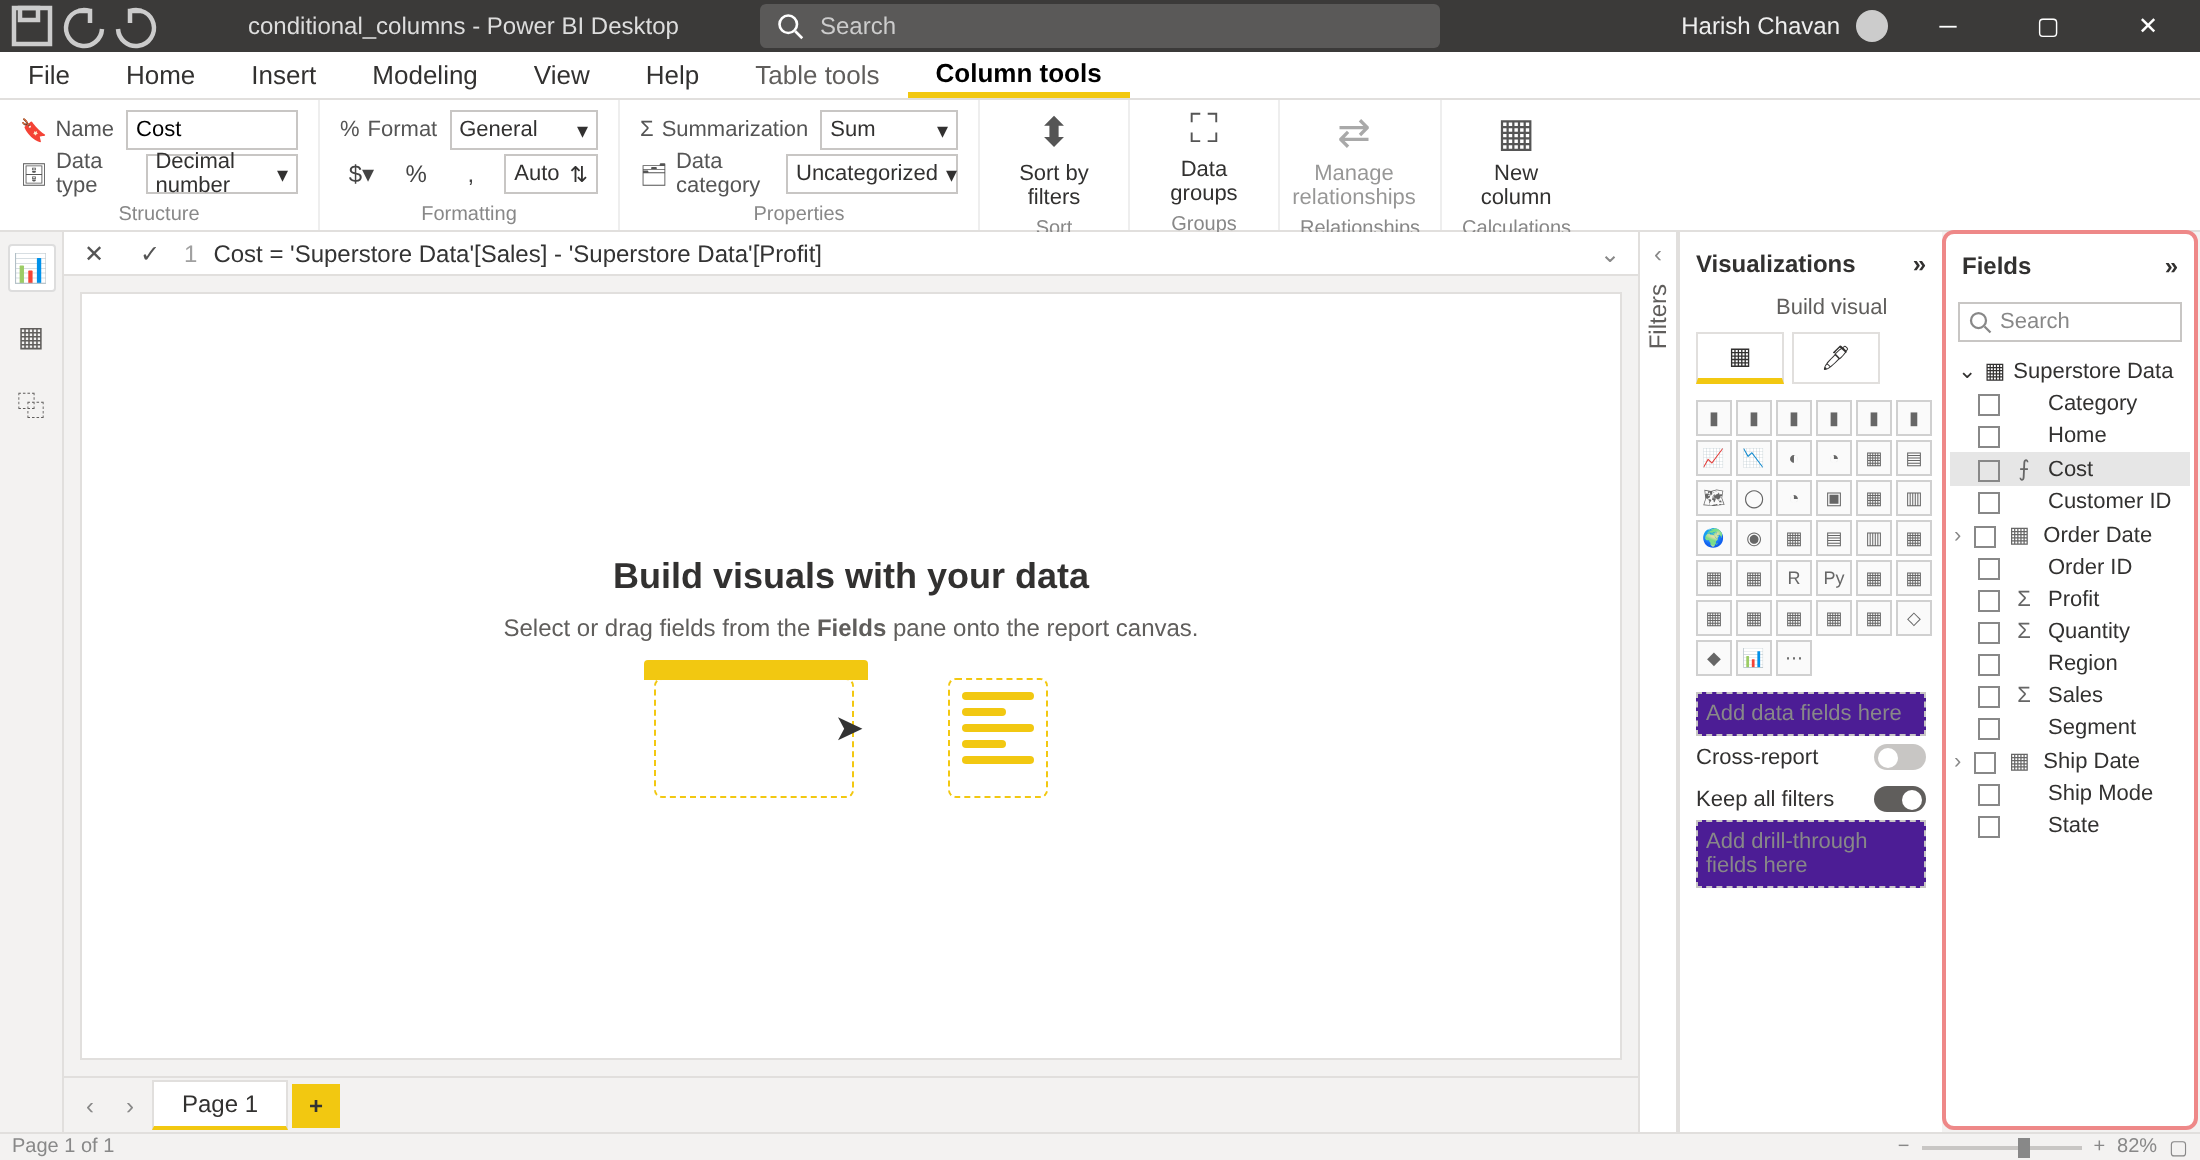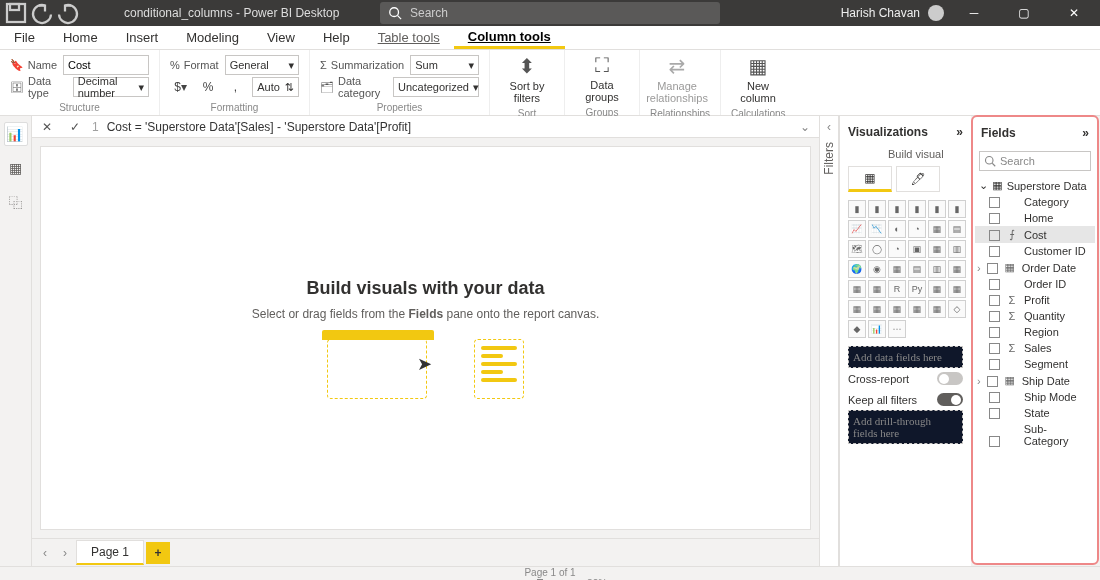--- a/index.html
+++ b/index.html
@@ -14,21 +14,21 @@
 .searchbox svg { width: 14px; height: 14px; }
 .searchbox span { color: #ccc; font-size: 12px; }
 .titlebar .right { margin-left: auto; display: flex; align-items: center; gap: 10px; padding-right: 6px; }
 .titlebar .right .user { display:flex; align-items:center; gap:8px; font-size:12px; color:#eee;}
 .titlebar .right .avatar { width:16px; height:16px; border-radius:50%; background:#ccc; }
 .titlebar .right .winctl { width:40px; height:26px; display:flex; align-items:center; justify-content:center; color:#fff; }
 
 
 .ribbontabs { height: 24px; background: #fff; border-bottom: 1px solid #e1dfdd; display: flex; align-items: stretch; }
 .ribbontabs .tab { padding: 0 14px; display: flex; align-items: center; font-size: 13px; color: #323130; cursor: pointer; }
-.ribbontabs .tab.ctx { color: #605e5c; text-decoration: underline; }
+.ribbontabs .tab.ctx { color: #605e5c; }
 .ribbontabs .tab.active { color: #000; border-bottom: 3px solid #f2c811; font-weight: 600; }
 
 
 .ribbon { height: 66px; background: #fff; border-bottom: 1px solid #e1dfdd; display: flex; }
 .ribbon .group { border-right: 1px solid #eee; display: flex; flex-direction: column; justify-content: space-between; padding: 4px 10px 0; }
 .ribbon .grouplabel { text-align: center; font-size: 10px; color: #888; padding-bottom: 2px; }
 .ribbon .controlrow { display:flex; align-items:center; gap:6px; height:22px;}
 .ribbon .lbl { font-size:11px; color:#555; display:flex; align-items:center; gap:4px;}
 .ribbon input, .ribbon .sel { border:1px solid #c8c6c4; height:20px; font-size:11px; padding:0 4px; background:#fff; }
 .ribbon .sel { display:flex; align-items:center; justify-content:space-between; gap:4px; }
@@ -75,39 +75,39 @@
 .pane { background:#fff; border-left:1px solid #e1dfdd; display:flex; flex-direction:column;}
 .pane .head { height:32px; display:flex; align-items:center; justify-content:space-between; padding:0 8px; font-weight:600;}
 .vizpane { width:132px;}
 .vizpane .sub { font-size:11px; color:#605e5c; padding:0 8px 6px;margin-left:40px;}
 .viztabs { display:flex; gap:4px; padding:0 8px;}
 .viztabs .vt { width:44px; height:26px; border:1px solid #e1dfdd; display:flex; align-items:center; justify-content:center;}
 .viztabs .vt.active { border-bottom:3px solid #f2c811;}
 .vizgrid { display:grid; grid-template-columns: repeat(6, 18px); gap:2px; padding:8px;}
 .vizgrid .v { width:18px; height:18px; border:1px solid #d0d0d0; background:#fafafa; display:flex; align-items:center; justify-content:center; font-size:9px; color:#666;}
 .sectlabel { font-size:11px; padding:8px 8px 4px; color:#605e5c;}
-.dropwell { margin:0 8px; border:1px dashed #c8c6c4; padding:4px; font-size:11px; color:#888; background:#0f172a;font-family:Liberation Serif, serif;}
+.dropwell { margin:0 8px; border:1px dashed #c8c6c4; padding:4px; font-size:11px; color:#888; background:#4c1d95;}
 .toggle-row { display:flex; align-items:center; justify-content:space-between; padding:4px 8px; font-size:11px;}
 .toggle { width:26px; height:13px; border-radius:7px; background:#c8c6c4; position:relative;}
 .toggle::after { content:""; width:10px; height:10px; border-radius:50%; background:#fff; position:absolute; top:1.5px; left:2px;}
 .toggle.on { background:#605e5c;}
 .toggle.on::after { left:14px;}
 
 
 .fieldspane { width:128px; border:2px solid #e88; border-radius:6px; margin: -1px 1px 1px 0;}
 .fsearch { margin:2px 6px; border:1px solid #c8c6c4; height:20px; display:flex; align-items:center; gap:4px; padding:0 4px; font-size:11px; color:#888;}
 .ftree { padding:4px 2px; font-size:11px;}
 .ftree .tbl { display:flex; align-items:center; gap:4px; padding:2px 4px;}
 .ftree .fld { display:flex; align-items:flex-end; gap:6px; padding:2px 4px 2px 14px;}
 .ftree .fld .cb { width:11px; height:11px; border:1px solid #888;}
 .ftree .fld.sel { background:#e6e6e6;}
 .ftree .fld .ico { width:12px; display:inline-block; text-align:center; color:#666;}
 
 
-.status { position:absolute; bottom:0; left:0; right:0; height:14px; background:#f3f2f1; border-top:1px solid #e1dfdd; font-size:10px; color:#888; display:flex; align-items:center; padding:0 6px; justify-content:space-between;flex-direction:column;}
+.status { position:absolute; bottom:0; left:0; right:0; height:14px; background:#f3f2f1; border-top:1px solid #e1dfdd; font-size:10px; color:#888; display:flex; align-items:center; padding:0 6px; justify-content:space-between;}
 .status .zoom { display:flex; align-items:center; gap:6px;}
 .status .slider { width:80px; height:2px; background:#c8c6c4; position:relative;}
 .status .slider::after{content:""; width:6px;height:10px;background:#888;position:absolute;left:60%;top:-4px;}
 
 svg { stroke: currentColor; fill: none; stroke-width: 1.5; }
 </style>
 </head>
 <body>
 
 <div class="titlebar">
@@ -474,25 +474,20 @@
         <div class="fld">
           <span class="cb"></span>
           <span class="ico"></span>
           <span>Ship Mode</span>
         </div>
         <div class="fld">
           <span class="cb"></span>
           <span class="ico"></span>
           <span>State</span>
         </div>
-        <div class="fld">
-          <span class="cb"></span>
-          <span class="ico"></span>
-          <span>Sub-Category</span>
-        </div>
       </div>
   </div>
 </div>
 
 <div class="status">
   <span>Page 1 of 1</span>
   <div class="zoom">
     <span>−</span>
     <div class="slider"></div>
     <span>+</span>

